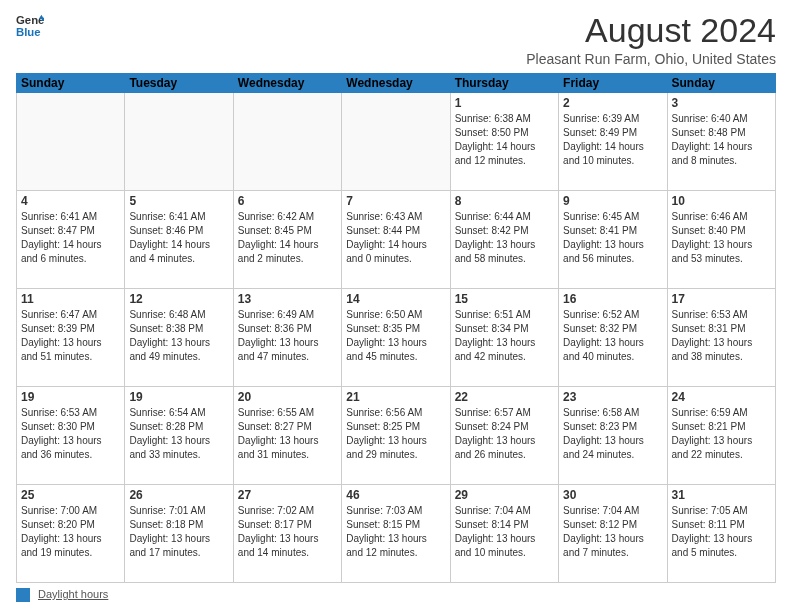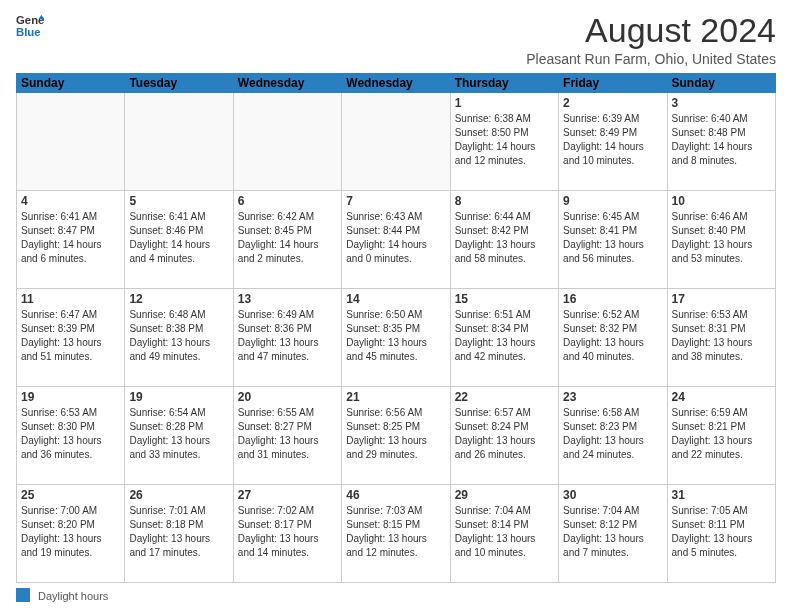--- a/index.html
+++ b/index.html
@@ -81,25 +81,26 @@
       display: block;
       margin-bottom: 2px;
     }
     .day-info {
       font-size: 10px;
       line-height: 1.4;
       color: #333;
     }
     .legend {
       display: flex;
-      align-items: flex-end;
+      align-items: flex-start;
       gap: 8px;
       margin-top: 5px;
       font-size: 11px;
       color: #555;
+      text-decoration: underline;
     }
     .legend-box {
       width: 14px;
       height: 14px;
       background: #2a7fc0;
       display: inline-block;
     }
   </style>
 </head>
 <body>

